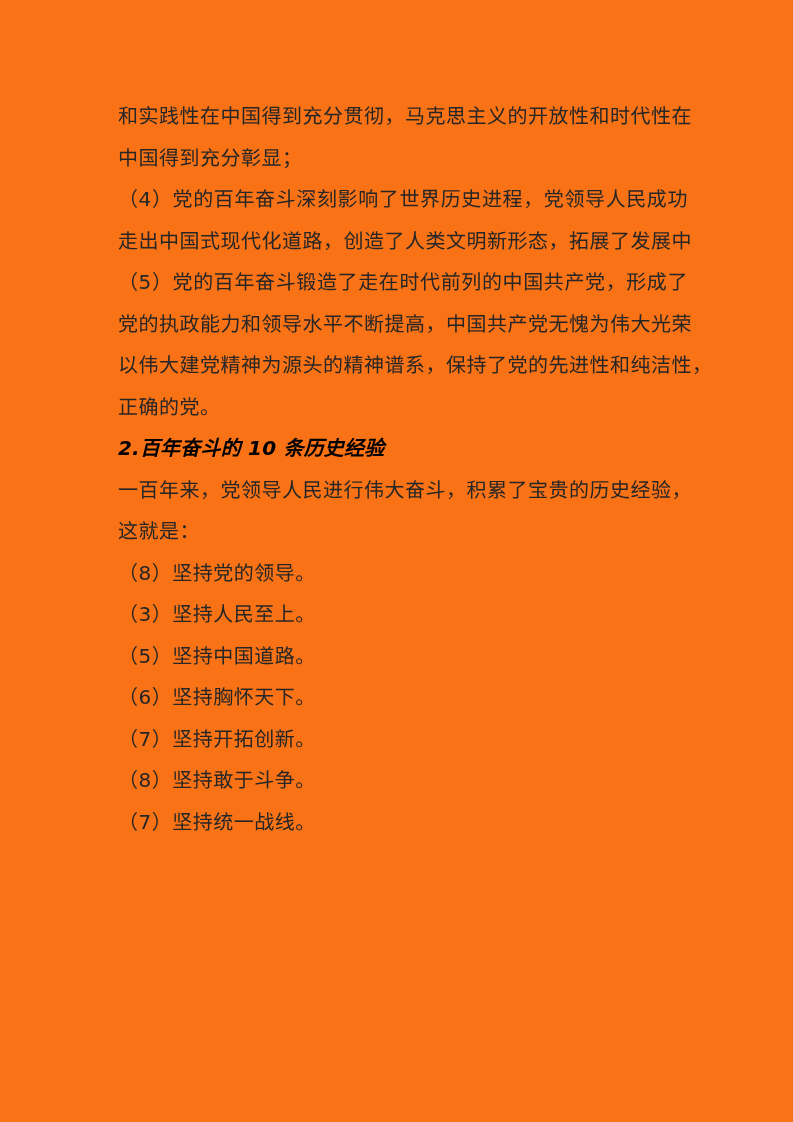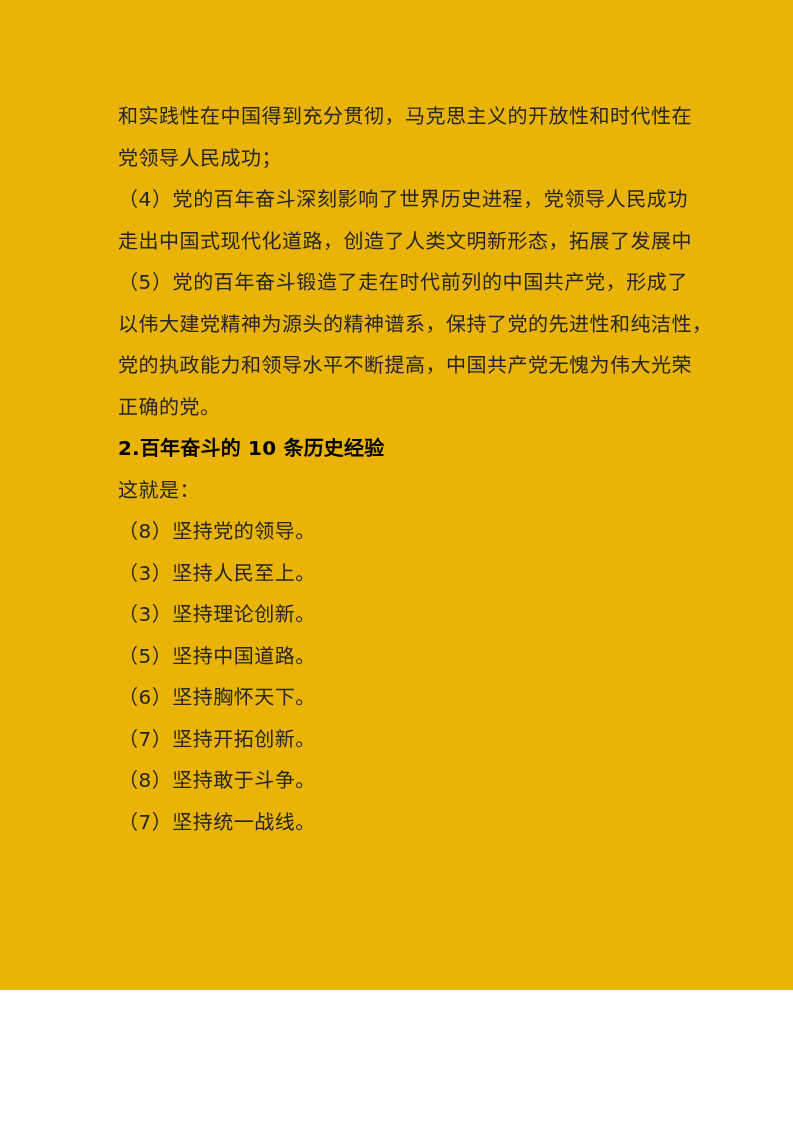--- a/index.html
+++ b/index.html
@@ -3,23 +3,23 @@
 <meta charset="utf-8">
 <style>
   html, body {
     margin: 0;
     padding: 0;
     background: #ffffff;
   }
   .page {
     position: relative;
     width: 793px;
-    height: 990px;
+    height: 1122px;
     margin: 0 auto;
-    background: #eab308;
+    background: #f97316;
     overflow: hidden;
     box-sizing: border-box;
   }
   .doc-body {
     position: absolute;
     top: 96px;
     left: 118px;
     width: 570px;
     font-family: "DejaVu Sans", sans-serif;
   }
@@ -43,55 +43,54 @@
   .line.last {
     text-align: left;
     text-align-last: left;
   }
   .block-heading .line {
     font-weight: 700;
     color: #000000;
     letter-spacing: 0.2px;
     text-align: left;
     text-align-last: left;
+    font-style: italic;
   }
 </style>
 </head>
 <body>
 
 <div class="page">
   <main class="doc-body" id="doc-body">
       <div class="block block-paragraph">
         <div class="line">和实践性在中国得到充分贯彻，马克思主义的开放性和时代性在</div>
-        <div class="line last">党领导人民成功；</div>
+        <div class="line last">中国得到充分彰显；</div>
       </div>
       <div class="block block-paragraph">
         <div class="line">（4）党的百年奋斗深刻影响了世界历史进程，党领导人民成功</div>
         <div class="line">走出中国式现代化道路，创造了人类文明新形态，拓展了发展中</div>
       </div>
       <div class="block block-paragraph">
         <div class="line">（5）党的百年奋斗锻造了走在时代前列的中国共产党，形成了</div>
+        <div class="line">党的执政能力和领导水平不断提高，中国共产党无愧为伟大光荣</div>
         <div class="line">以伟大建党精神为源头的精神谱系，保持了党的先进性和纯洁性，</div>
-        <div class="line">党的执政能力和领导水平不断提高，中国共产党无愧为伟大光荣</div>
         <div class="line last">正确的党。</div>
       </div>
       <div class="block block-heading">
         <div class="line last">2.百年奋斗的 10 条历史经验</div>
       </div>
       <div class="block block-paragraph">
+        <div class="line">一百年来，党领导人民进行伟大奋斗，积累了宝贵的历史经验，</div>
         <div class="line last">这就是：</div>
       </div>
       <div class="block block-paragraph">
         <div class="line last">（8）坚持党的领导。</div>
       </div>
       <div class="block block-paragraph">
         <div class="line last">（3）坚持人民至上。</div>
-      </div>
-      <div class="block block-paragraph">
-        <div class="line last">（3）坚持理论创新。</div>
       </div>
       <div class="block block-paragraph">
         <div class="line last">（5）坚持中国道路。</div>
       </div>
       <div class="block block-paragraph">
         <div class="line last">（6）坚持胸怀天下。</div>
       </div>
       <div class="block block-paragraph">
         <div class="line last">（7）坚持开拓创新。</div>
       </div>

